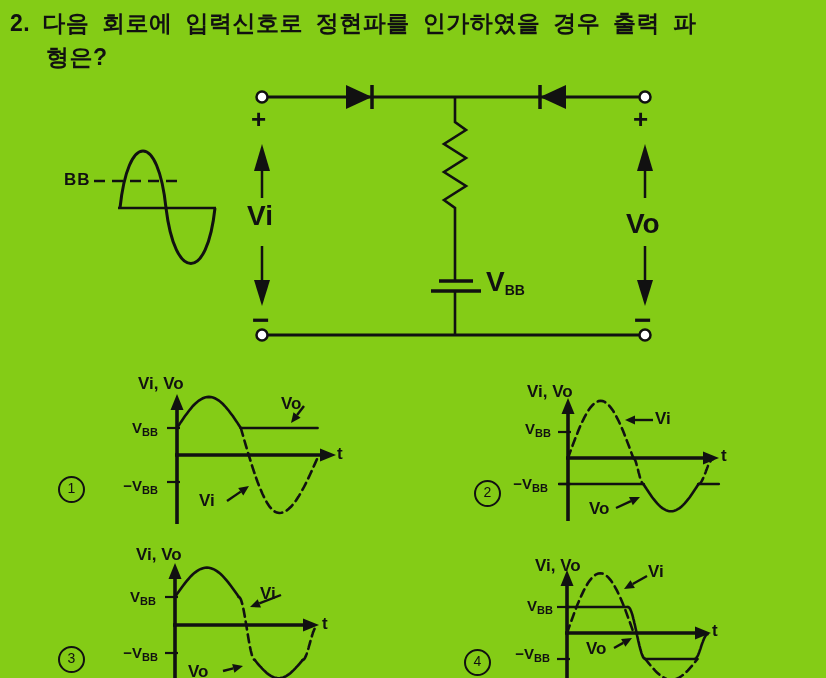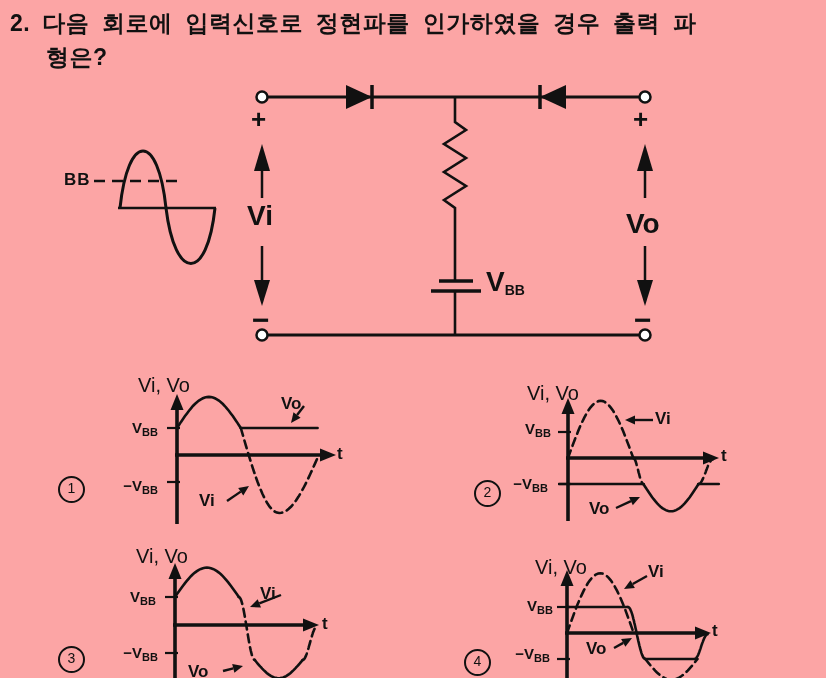--- a/index.html
+++ b/index.html
@@ -1,26 +1,26 @@
 <!DOCTYPE html>
 <html><head>
 <meta charset="utf-8">
 <style>
   html,body{margin:0;padding:0;background:#fff;}
-  .page{position:relative;width:826px;height:678px;background:#fca5a5;overflow:hidden;
+  .page{position:relative;width:826px;height:678px;background:#84cc16;overflow:hidden;
         font-family:"Liberation Sans","DejaVu Sans",sans-serif;color:#111;}
   svg{position:absolute;left:0;top:0;}
   .lbl{position:absolute;white-space:nowrap;color:#111;}
   .q{font-size:23px;font-weight:600;letter-spacing:0.5px;word-spacing:6px;}
   .qnum{margin-right:12px;}
   .big{font-size:28px;font-weight:600;}
   .plus{font-size:26px;font-weight:700;}
   .minus{font-size:30px;font-weight:700;line-height:20px;}
   .bb{font-size:17px;font-weight:700;letter-spacing:1px;}
-  .axislbl{font-size:20px;font-weight:400;}
+  .axislbl{font-size:17px;font-weight:700;}
   .ticklbl{font-size:15px;font-weight:700;text-align:right;}
   .sub{font-size:11px;font-weight:700;vertical-align:-3px;letter-spacing:0;}
   .bsub{font-size:14px;font-weight:700;vertical-align:-4px;}
   .curvelbl{font-size:17px;font-weight:700;}
   .tlbl{font-size:17px;font-weight:700;}
   .circnum{position:absolute;width:23px;height:23px;border:2px solid #111;border-radius:50%;
            font-size:14px;line-height:21px;text-align:center;}
 </style>
 </head>
 <body>

